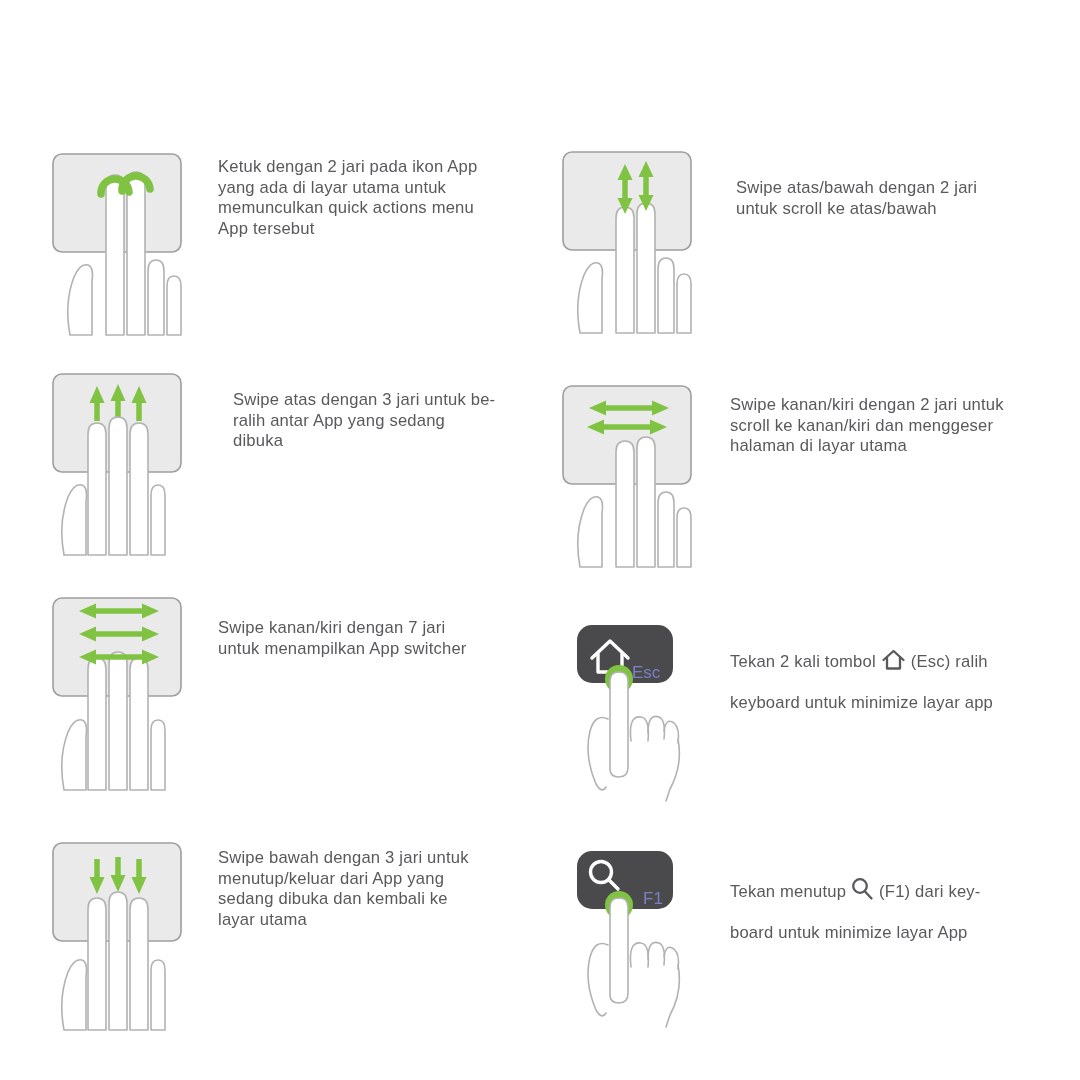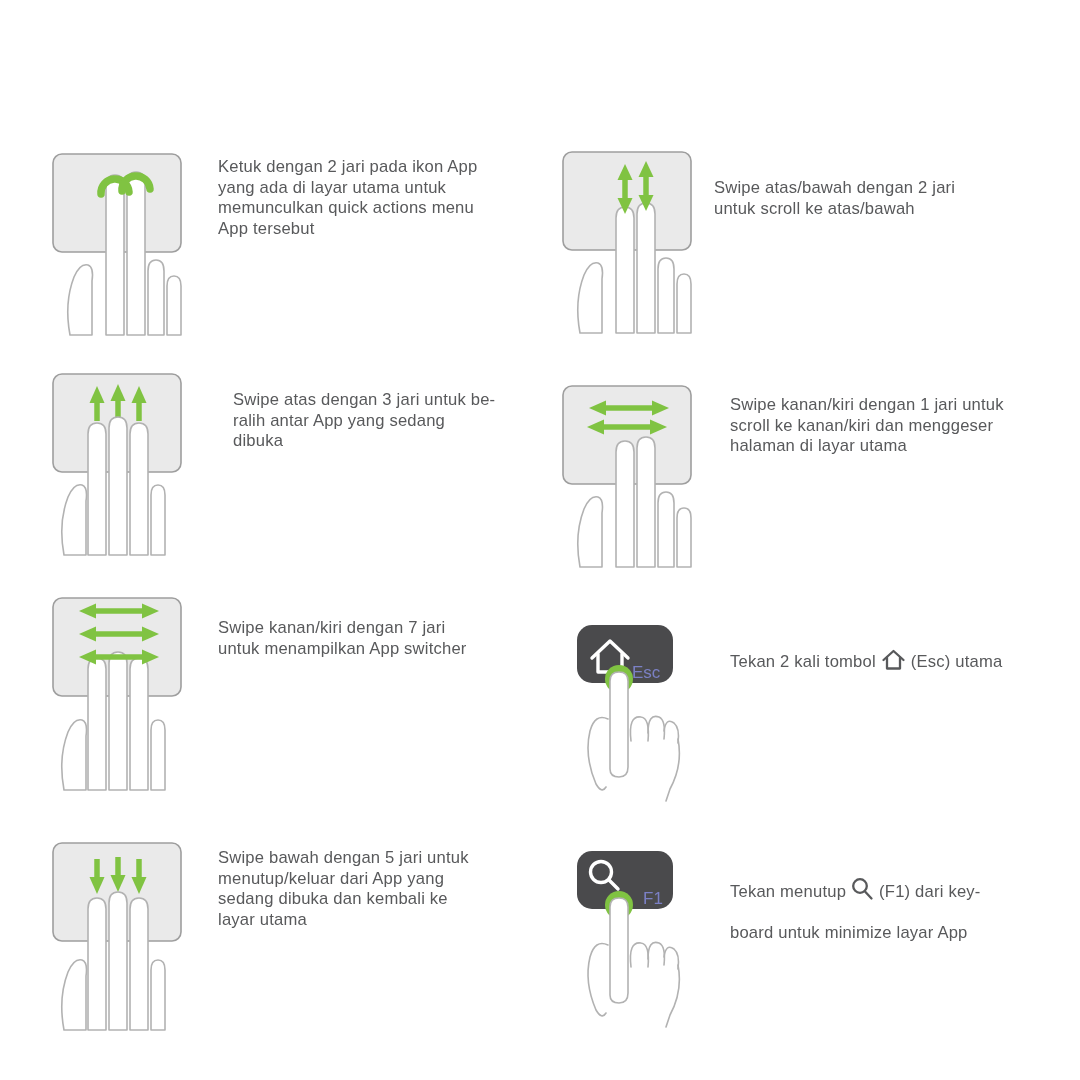--- a/index.html
+++ b/index.html
@@ -9,21 +9,21 @@
   }
   .item{display:contents;}
   .illo{position:absolute;overflow:visible;}
   .caption{
     position:absolute;color:#58595B;font-size:16.6px;line-height:20.5px;
     white-space:pre-line;letter-spacing:.2px;
   }
   .inline-icon{vertical-align:-4px;margin:0 5px;}
   
   .i1 .illo{left:52px;top:137px}   .i1 .caption{left:218px;top:141px;width:340px}
-  .i2 .illo{left:562px;top:135px}  .i2 .caption{left:714px;top:162px;width:330px}
+  .i2 .illo{left:562px;top:135px}  .i2 .caption{left:736px;top:162px;width:330px}
   .i3 .illo{left:52px;top:357px}   .i3 .caption{left:233px;top:374px;width:340px}
   .i4 .illo{left:562px;top:369px}  .i4 .caption{left:730px;top:379px;width:345px}
   .i5 .illo{left:52px;top:581px}   .i5 .caption{left:218px;top:602px;width:340px}
   .i6 .illo{left:573px;top:601px}  .i6 .caption{left:730px;top:612px;width:340px}
   .i7 .illo{left:52px;top:826px}   .i7 .caption{left:218px;top:832px;width:340px}
   .i8 .illo{left:573px;top:827px}  .i8 .caption{left:730px;top:840px;width:340px}
 
   .pad{fill:#EAEAEA;stroke:#9E9E9E;stroke-width:1.6;}
   .hand{fill:#ffffff;stroke:#B2B2B2;stroke-width:1.6;stroke-linejoin:round;}
   .hand-line{fill:none;stroke:#B2B2B2;stroke-width:1.6;stroke-linecap:round;}
@@ -125,21 +125,21 @@
       </g>
       <g>
         <line class="arrow-shaft" x1="42" y1="23" x2="92" y2="23"></line>
         <polygon class="arrow-head" points="44,15.5 44,30.5 27,23"></polygon>
         <polygon class="arrow-head" points="90,15.5 90,30.5 107,23"></polygon>
         <line class="arrow-shaft" x1="40" y1="42" x2="90" y2="42"></line>
         <polygon class="arrow-head" points="42,34.5 42,49.5 25,42"></polygon>
         <polygon class="arrow-head" points="88,34.5 88,49.5 105,42"></polygon>
       </g>
     </svg>
-    <div class="caption">Swipe kanan/kiri dengan 1 jari untuk
+    <div class="caption">Swipe kanan/kiri dengan 2 jari untuk
 scroll ke kanan/kiri dan menggeser
 halaman di layar utama</div>
   </div>
 
   
   <div class="item i5">
     <svg class="illo" width="130" height="178" viewBox="0 0 130 178">
       <rect class="pad" x="1" y="1" width="128" height="98" rx="9"></rect>
       <g transform="translate(0,11)">
         <path class="hand" d="M 34,182 L 34,128 Q 36,114 30,112 Q 22,110 16,124 Q 6,150 12,182 Z"></path>
@@ -182,21 +182,22 @@
         <path class="hand-line" d="M 91,114 Q 93,100 101,106 Q 107,111 105,126"></path>
         <path class="hand-line" d="M 105,122 Q 110,148 97,172 L 93,184"></path>
       </g>
     </svg>
     <div class="caption">
       <span>Tekan 2 kali tombol</span><svg class="inline-icon" width="25" height="22" viewBox="0 0 25 22">
           <g class="cap-icon">
             <path d="M 2.5,11 L 12.5,2 L 22.5,11"></path>
             <path d="M 6,8.5 L 6,19.5 L 19,19.5 L 19,8.5"></path>
           </g>
-        </svg><span>(Esc) utama</span><br>
+        </svg><span>(Esc) ralih</span><br>
+      <span>keyboard untuk minimize layar app</span>
     </div>
   </div>
 
   
   <div class="item i7">
     <svg class="illo" width="130" height="178" viewBox="0 0 130 178">
       <rect class="pad" x="1" y="1" width="128" height="98" rx="9"></rect>
       <g>
         <line class="arrow-shaft" x1="45" y1="17" x2="45" y2="37"></line>
         <polygon class="arrow-head" points="37.5,35 52.5,35 45,52"></polygon>
@@ -206,21 +207,21 @@
         <polygon class="arrow-head" points="79.5,35 94.5,35 87,52"></polygon>
       </g>
       <g transform="translate(0,6)">
         <path class="hand" d="M 34,182 L 34,128 Q 36,114 30,112 Q 22,110 16,124 Q 6,150 12,182 Z"></path>
         <path class="hand" d="M 99,182 L 99,122 Q 99,112 106,112 Q 113,112 113,122 L 113,182 Z"></path>
         <path class="hand" d="M 36,182 L 36,61 Q 36,50 45,50 Q 54,50 54,61 L 54,182 Z"></path>
         <path class="hand" d="M 57,182 L 57,55 Q 57,44 66,44 Q 75,44 75,55 L 75,182 Z"></path>
         <path class="hand" d="M 78,182 L 78,61 Q 78,50 87,50 Q 96,50 96,61 L 96,182 Z"></path>
       </g>
     </svg>
-    <div class="caption">Swipe bawah dengan 5 jari untuk
+    <div class="caption">Swipe bawah dengan 3 jari untuk
 menutup/keluar dari App yang
 sedang dibuka dan kembali ke
 layar utama</div>
   </div>
 
   
   <div class="item i8">
     <svg class="illo" width="130" height="185" viewBox="0 0 130 185">
       <rect class="keycap" x="4" y="8" width="96" height="58" rx="15"></rect>
       <g class="key-icon">

